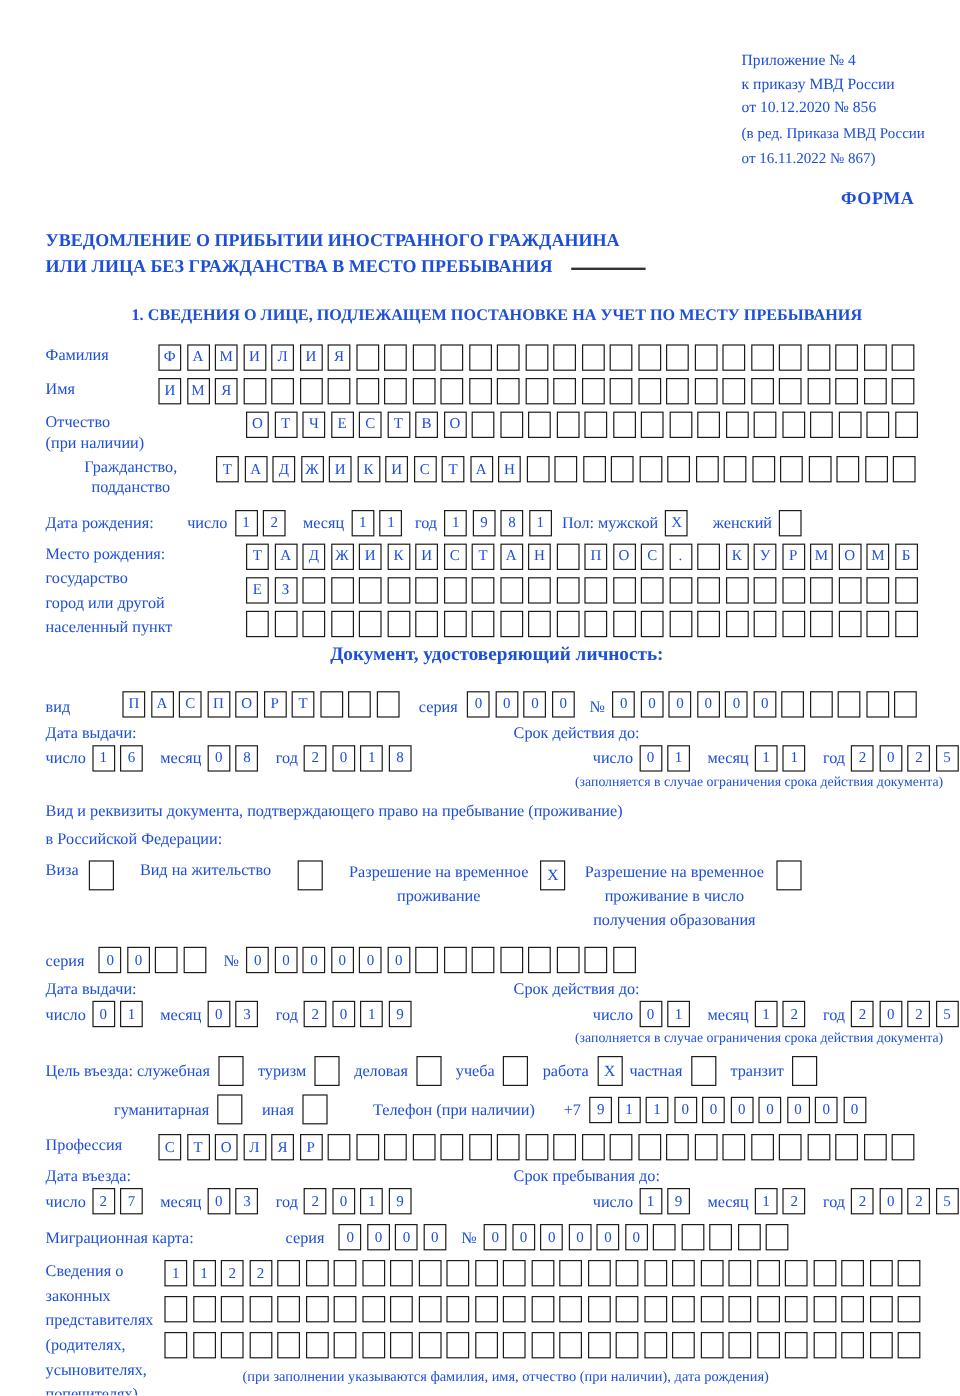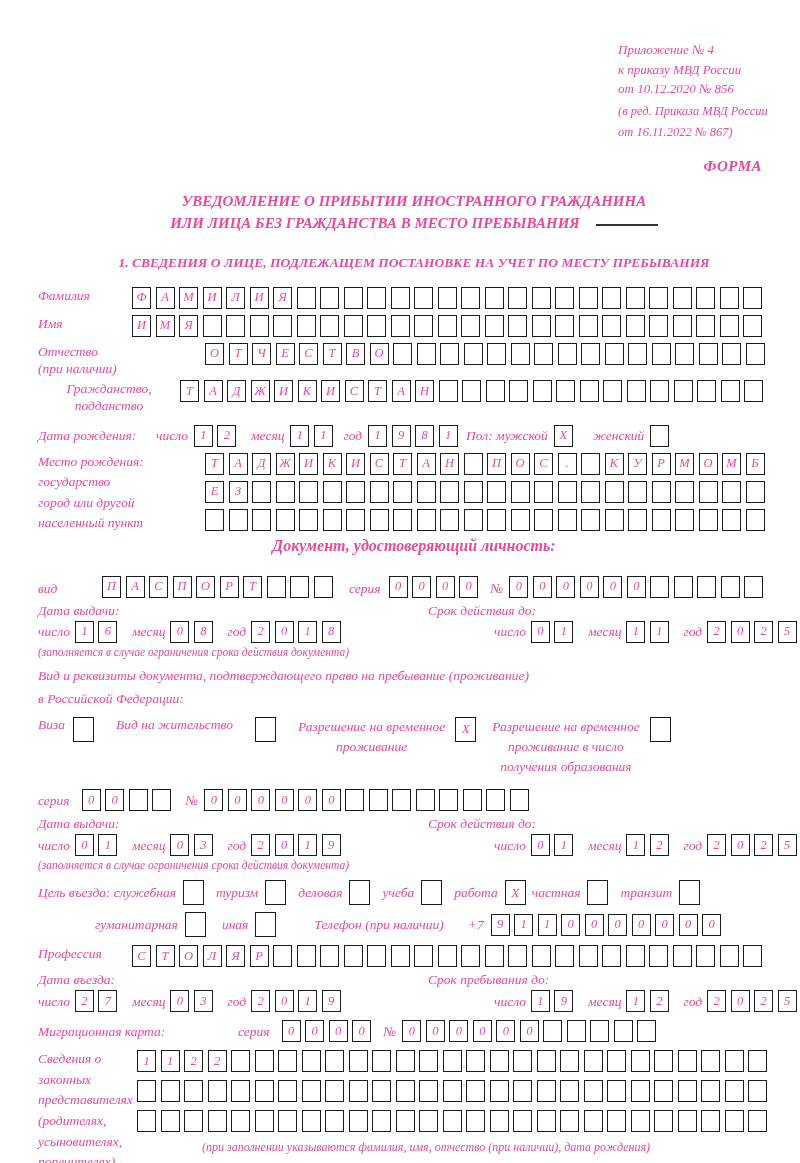--- a/index.html
+++ b/index.html
@@ -1,26 +1,26 @@
 <!DOCTYPE html>
 <html><head>
 <meta charset="utf-8">
 <style>
   html,body{margin:0;padding:0;background:#fff;}
   .page{
     width:800px;height:1163px;box-sizing:border-box;
     padding:40px 10px 10px 38px;overflow:hidden;position:relative;
-    font-family:"Liberation Serif","DejaVu Serif",serif;color:#ec4899;background:#fff;font-style:italic;
+    font-family:"Liberation Serif","DejaVu Serif",serif;color:#1d4ed8;background:#fff;
   }
   
   .hdr{margin-left:580px;font-size:13px;line-height:1.5;}
   .hdr .sub{font-size:12.5px;margin-top:3px;}
   .forma{text-align:right;padding-right:28px;font-weight:bold;font-size:15px;margin-top:16px;letter-spacing:.5px;}
   
-  .title{text-align:center;font-weight:bold;font-size:15px;margin-top:16px;line-height:1.45;}
+  .title{font-weight:bold;font-size:15px;margin-top:16px;line-height:1.45;}
   .blank-ul{display:inline-block;width:62px;border-bottom:2px solid #333;margin-left:16px;transform:translateY(-2px);}
   .sect{width:100%;text-align:center;font-weight:bold;font-size:13.5px;margin-top:20px;}
   
   .frow{display:flex;align-items:flex-start;flex-wrap:nowrap;}
   .lbl{font-size:13.5px;line-height:1.28;flex:none;}
   .lblcol{font-size:13.5px;line-height:1.3;flex:none;}
   .lblcol div{margin-bottom:3px;}
   .cells{display:flex;flex:none;}
   .cell{
     box-sizing:border-box;flex:none;width:19px;height:22px;margin-right:4.5px;
@@ -37,21 +37,21 @@
   
   .dates{display:flex;margin-top:5px;}
   .dgroup{flex:none;}
   .dg-l{width:390px;}
   .dg-r{width:340px;}
   .dhead{text-align:left;font-size:13.5px;margin-bottom:2px;}
   .drow{display:flex;align-items:center;}
   .dg-r .drow{padding-left:66px;}
   .drow .lbl{margin-right:5px;}
   .drow .cells{margin-right:10px;}
-  .note{font-size:11.5px;padding-right:4px;margin-top:3px;}
+  .note{font-size:11.5px;text-align:right;padding-right:4px;margin-top:3px;}
   .para{font-size:13.5px;margin-top:8px;line-height:1.55;}
   
   .cbrow{display:flex;align-items:flex-start;margin-top:7px;font-size:13.5px;}
   .cbitem{display:flex;align-items:flex-start;flex:none;}
   .cbitem .txt{margin-right:8px;}
   .cbitem .txtc{text-align:center;line-height:1.5;margin-right:10px;}
   
   .purow{display:flex;align-items:center;margin-top:9px;font-size:13.5px;}
   .purow .lbl{margin-right:7px;}
   .purow .cbs{margin-right:12px;}

